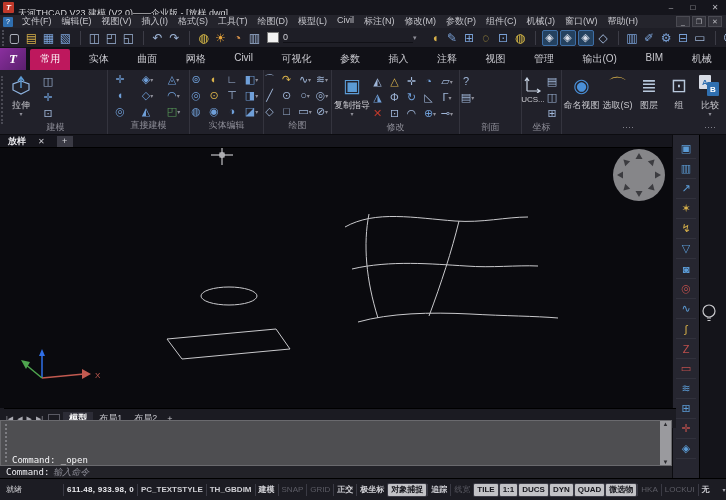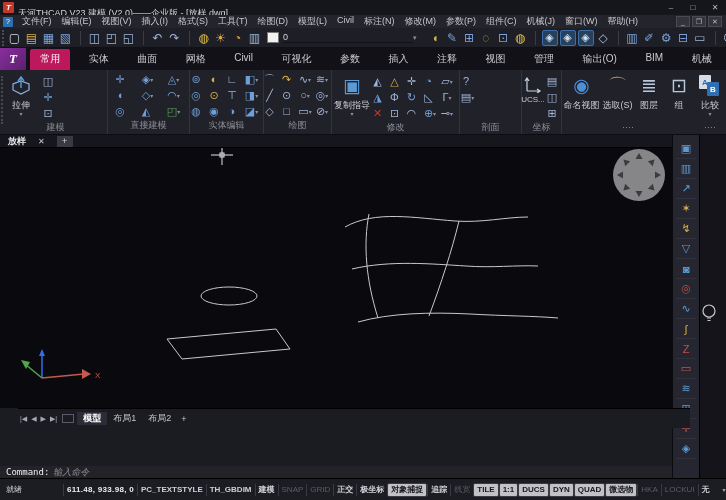--- a/index.html
+++ b/index.html
@@ -64,21 +64,21 @@
   .doc-close { color:#c9c9cf; font-size:8px; padding:0 6px; }
   .doc-add { background:#3a3a44; color:#d6d6da; width:16px; height:11px; display:flex; align-items:center; justify-content:center; margin-left:6px; font-size:9px; }
   
   .canvas { position:absolute; left:0; top:148px; width:672px; height:260px; background:#0a0a0e; }
   
   .rail-inner { position:absolute; left:672px; top:135px; width:27px; height:343px; background:#262630; border-left:1px solid #0c0c10; display:flex; flex-direction:column; align-items:center; padding-top:4px; }
   .rail-inner .ric { width:20px; height:20px; display:flex; align-items:center; justify-content:center; font-size:11px; border-bottom:1px solid #31313c; }
   .rail-far { position:absolute; left:699px; top:135px; width:27px; height:343px; background:#14141a; border-left:1px solid #000; display:flex; flex-direction:row; align-items:center; padding-top:12px; gap:25px; }
   .rf-ic { width:22px; height:22px; display:flex; align-items:center; justify-content:center; }
   
-  .layoutbar { position:absolute; left:18px; top:408px; width:672px; height:20px; background:#1b1b22; display:flex; align-items:center; font-size:8px; border-top:1px solid #000; }
+  .layoutbar { position:absolute; left:4px; top:408px; width:672px; height:20px; background:#1b1b22; display:flex; align-items:center; font-size:8px; border-top:1px solid #000; }
   .lt-nav { color:#a8a8b0; padding:0 2px; font-size:7px; }
   .lt-ic { width:12px; height:9px; border:1px solid #5a5a64; margin:0 3px; }
   .lt-tab { padding:0 6px; color:#c2c2c8; font-size:9px; white-space:nowrap; }
   .lt-tab.active { color:#ffffff; font-weight:bold; background:#2c2c36; }
   .lt-add { color:#c2c2c8; padding:0 4px; font-size:9px; }
   
   .cmdwin { position:absolute; left:0; top:420px; width:672px; height:46px; background:#4e4e51; border:1px solid #6a6a6e; display:flex; }
   .cmdgrip { width:5px; border-right:2px dotted #7d7d82; margin:3px 1px; }
   .cmdlines { flex:1; padding:2px 0 0 4px; font-family:"DejaVu Sans Mono","Liberation Mono",monospace; font-size:9px; line-height:10.5px; color:#f4f4f6; white-space:pre; }
   .cmdscroll { width:11px; background:#9a9a9e; display:flex; flex-direction:column; justify-content:space-between; align-items:center; font-size:6px; color:#2a2a2e; }
@@ -777,20 +777,30 @@
     <span class="lt-ic"></span>
     <div style="display:flex">
 
     <span class="lt-tab active">模型</span>
         <span class="lt-tab">布局1</span>
         <span class="lt-tab">布局2</span>
       </div>
     <span class="lt-add">+</span>
   </div>
 
+  <div class="cmdwin">
+    <div class="cmdgrip"></div>
+    <div class="cmdlines">
+      
+    <div>Command: _open</div><div>Command:</div><div>Command:</div><div>Command: _licensemanager</div></div>
+    <div class="cmdscroll">
+      <span>▲</span>
+      <span>▼</span>
+    </div>
+  </div>
   <div class="cmdinput">
     <span class="ci-prompt">Command:</span>
     <span class="ci-hint">输入命令</span>
   </div>
 
   <div class="statusbar">
     <div style="display:flex;align-items:center">
 
     <span class="st plain">就绪</span>
         <span class="st coords">611.48, 933.98, 0</span>

